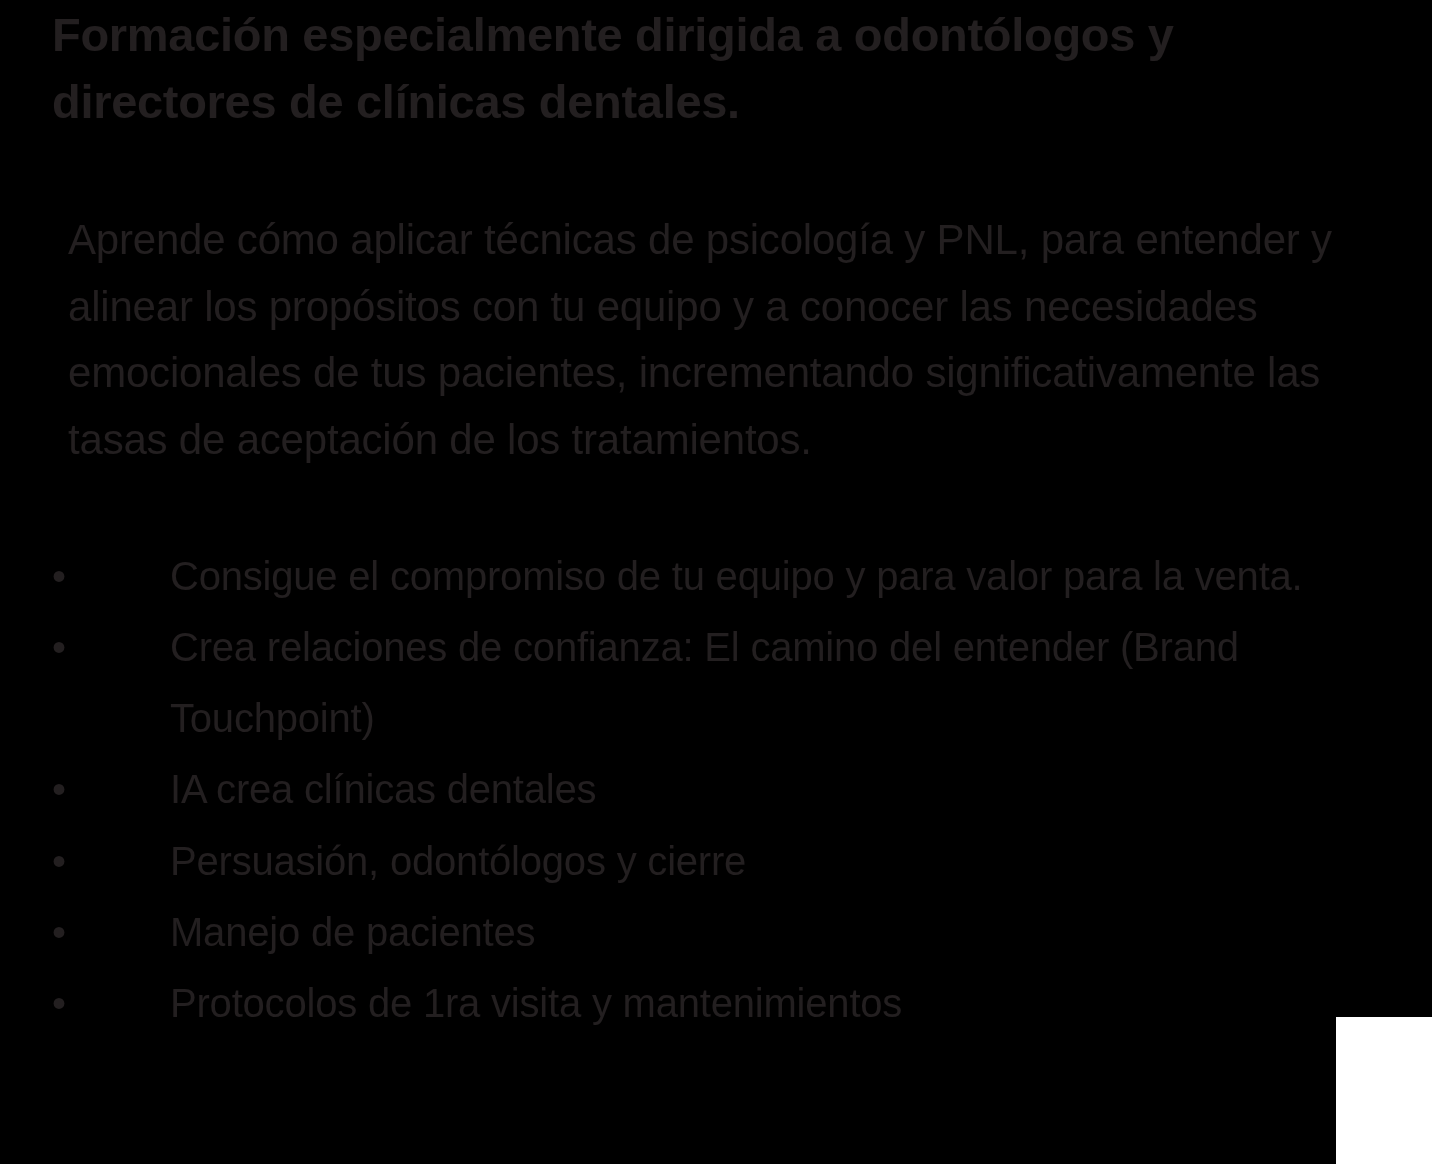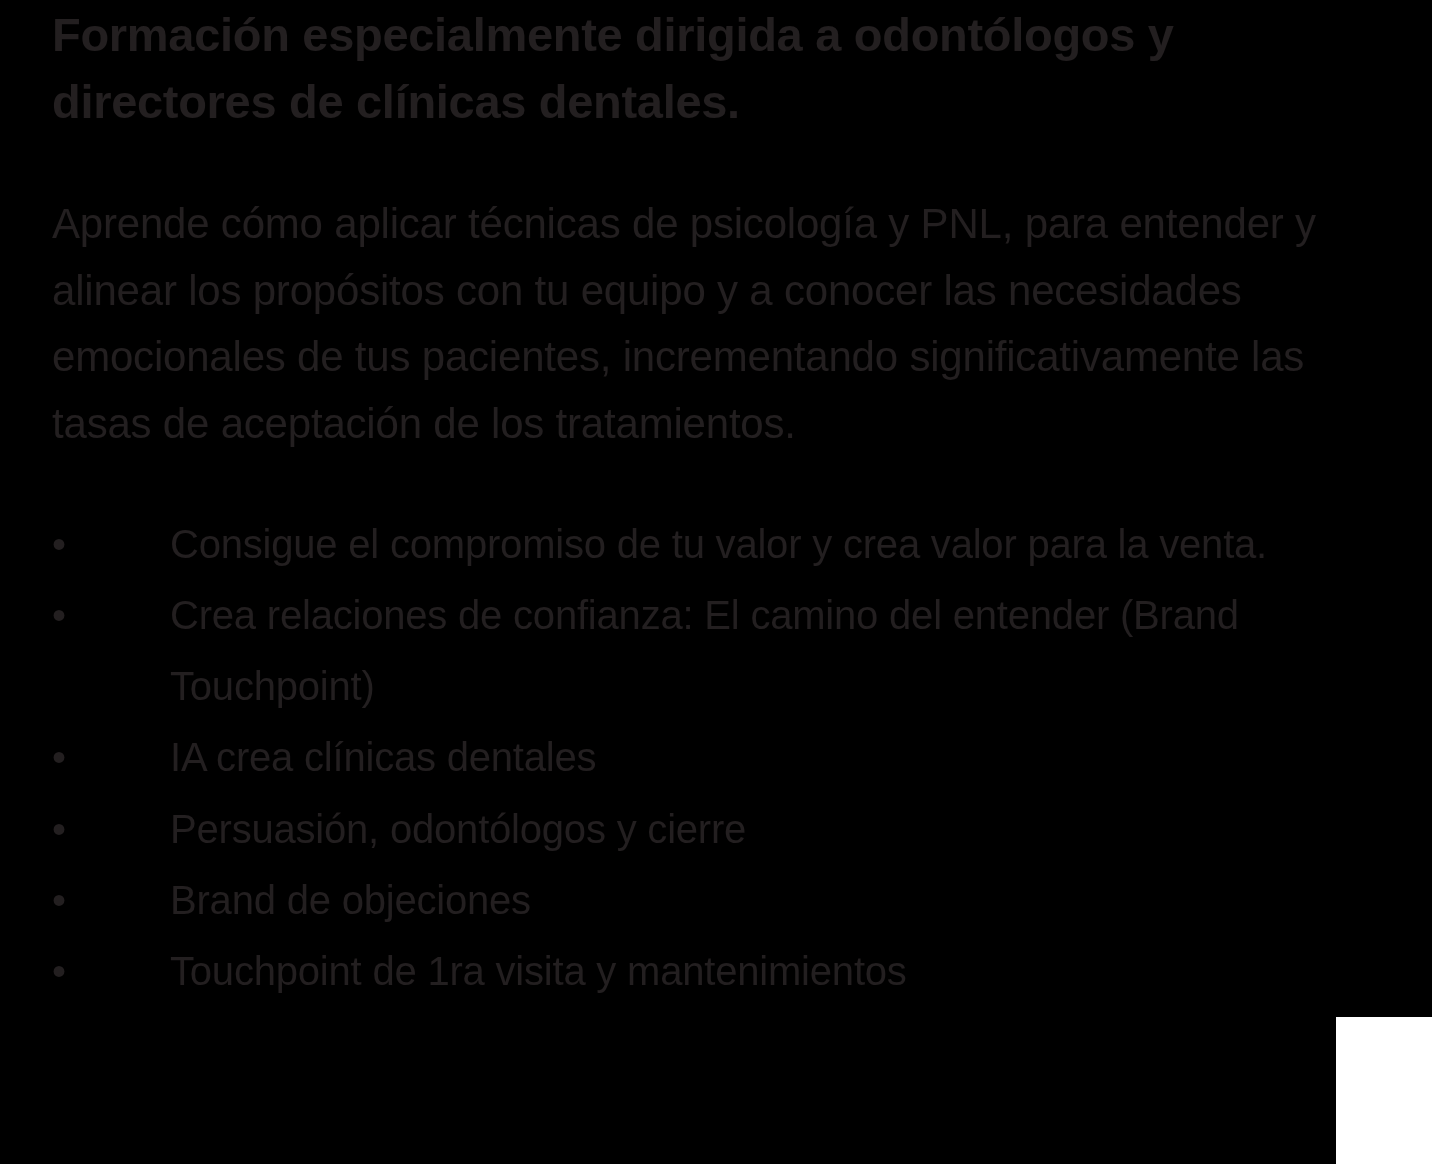--- a/index.html
+++ b/index.html
@@ -30,21 +30,21 @@
     margin: 0;
     padding-top: 2px;
     white-space: pre-line;
   }
   .paragraph {
     font-size: 42px;
     font-weight: normal;
     line-height: 1.58;
     color: #231f20;
     letter-spacing: -0.2px;
-    margin: 0;
+    margin: 16px;
     padding-top: 56px;
     white-space: pre-line;
   }
   .bullets {
     list-style: none;
     margin: 0;
     padding: 0;
     padding-top: 52px;
   }
   .bullet-item {
@@ -80,39 +80,39 @@
 
 <div class="page">
 
   <h1 class="heading">Formación especialmente dirigida a odontólogos y directores de clínicas dentales.</h1>
 
   <p class="paragraph">Aprende cómo aplicar técnicas de psicología y PNL, para entender y alinear los propósitos con tu equipo y a conocer las necesidades emocionales de tus pacientes, incrementando significativamente las tasas de aceptación de los tratamientos.</p>
 
   <ul class="bullets">
     <li class="bullet-item">
       <span class="bullet-dot">•</span>
-      <span class="bullet-text">Consigue el compromiso de tu valor y crea valor para la venta.</span>
+      <span class="bullet-text">Consigue el compromiso de tu equipo y para valor para la venta.</span>
     </li>
     <li class="bullet-item">
       <span class="bullet-dot">•</span>
       <span class="bullet-text">Crea relaciones de confianza: El camino del entender (Brand Touchpoint)</span>
     </li>
     <li class="bullet-item">
       <span class="bullet-dot">•</span>
       <span class="bullet-text">IA crea clínicas dentales</span>
     </li>
     <li class="bullet-item">
       <span class="bullet-dot">•</span>
       <span class="bullet-text">Persuasión, odontólogos y cierre</span>
     </li>
     <li class="bullet-item">
       <span class="bullet-dot">•</span>
-      <span class="bullet-text">Brand de objeciones</span>
+      <span class="bullet-text">Manejo de pacientes</span>
     </li>
     <li class="bullet-item">
       <span class="bullet-dot">•</span>
-      <span class="bullet-text">Touchpoint de 1ra visita y mantenimientos</span>
+      <span class="bullet-text">Protocolos de 1ra visita y mantenimientos</span>
     </li>
   </ul>
 
   <div class="white-block"></div>
 
 </div>
 
 </body></html>

